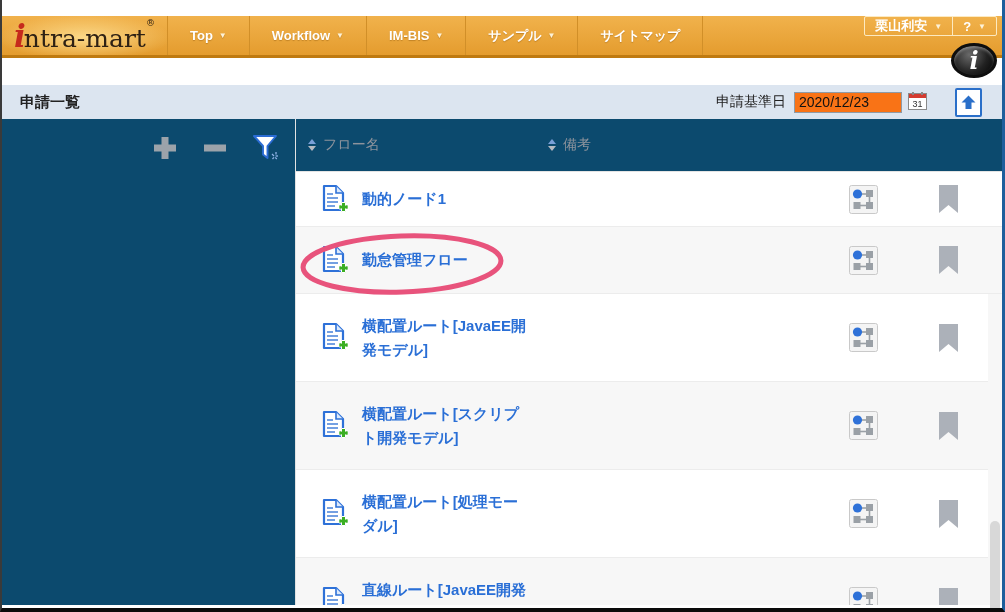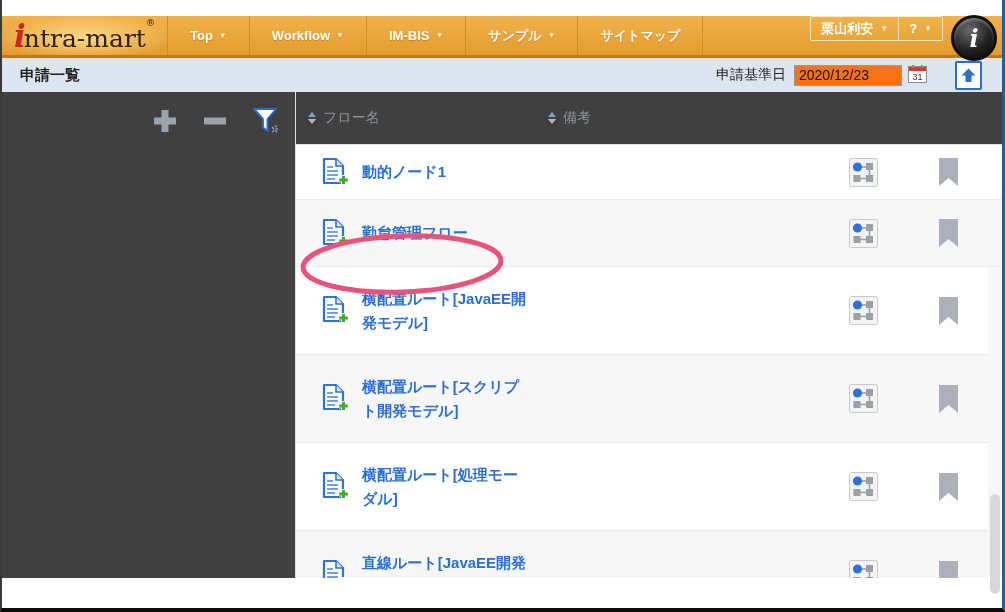--- a/index.html
+++ b/index.html
@@ -24,38 +24,38 @@
   }
   .logo-text { font-family: "DejaVu Serif", serif; font-size: 25px; color: #2e2114; letter-spacing: 0px; white-space: nowrap; }
   .logo-i { font-family: "DejaVu Serif", serif; font-style: italic; font-weight: bold; color: #c62a1c; font-size: 31px; margin-right: -2px; }
   .logo-reg { font-size: 9px; vertical-align: top; color: #2e2114; }
   .menu-item {
     display: flex; align-items: center; gap: 6px; padding: 12px 22px;
     color: #fff; font-size: 13px; font-weight: bold;
     border-right: 1px solid #d18f28; cursor: pointer; text-shadow: 0 1px 1px rgba(120,70,0,.35);
   }
   .menu-caret { font-size: 8px; color: #fdf2d8; }
-  .top-right { margin-left: auto; display: flex; align-items: flex-start; gap: 8px; padding-right: 5px; }
+  .top-right { margin-left: auto; display: flex; align-items: flex-end; gap: 8px; padding-right: 5px; flex-direction: column; }
   .user-box {
     display: flex; align-items: stretch; height: 25px; border: 1px solid rgba(255,245,215,.85);
     border-radius: 2px; color: #fff; font-size: 13px; font-weight: bold;
   }
   .user-box .seg { display: flex; align-items: center; gap: 7px; padding: 0 10px; cursor: pointer; }
   .user-box .seg + .seg { border-left: 1px solid rgba(255,245,215,.85); }
   .badge-circle {
     width: 46px; height: 46px; border-radius: 50%; margin-top: -1px;
     background: radial-gradient(circle at 38% 30%, #6a6a6a 0%, #222 55%, #000 100%);
     border: 3px solid #0e0e0e; display: flex; align-items: center; justify-content: center;
     color: #fff; font-family: "DejaVu Serif", serif; font-style: italic; font-weight: bold; font-size: 24px;
     box-shadow: inset 0 2px 3px rgba(255,255,255,.35);
   }
 
   
   .subheader {
-    height: 34px; background: #dce5f0; display: flex; align-items: center; padding: 0 10px 0 18px;
+    height: 34px; background: #dce5f0; display: flex; align-items: center; padding: 0 10px 0 18px; margin-top: 27px;
   }
   .page-title { font-size: 15px; font-weight: bold; color: #222; }
   .sub-right { margin-left: auto; display: flex; align-items: center; gap: 6px; justify-content: center; }
   .date-label { font-size: 14px; color: #222; margin-right: 2px; }
   .date-input { width: 108px; height: 21px; border: 1px solid #8f9aa6; font-size: 14px; padding: 0 4px; font-family: inherit; color: #111; background: #f97316; }
   .cal-icon { display: inline-block; margin-right: 22px; cursor: pointer; }
   .up-btn {
     width: 27px; height: 29px; background: #fff; border: 2px solid #2a6fc9; border-radius: 2px;
     display: flex; align-items: center; justify-content: center; cursor: pointer; margin-right: 10px;
   }
@@ -76,21 +76,21 @@
   }
   .tab-right { margin-left: auto; display: flex; align-items: center; gap: 8px; padding-right: 14px; }
   .search-input {
     width: 232px; height: 21px; border: 1px solid #9fa8b4; border-radius: 2px;
     font-size: 14px; padding: 0 5px; font-family: inherit; color: #333; background: #fff;
   }
   .search-input::placeholder { color: #8d939c; }
   .icon-btn { display: inline-flex; cursor: pointer; }
 
   
-  .content { display: flex; height: 486px; background: #404040; position: relative; }
+  .content { display: flex; height: 486px; background: #0c4a6e; position: relative; }
   .left-pane { width: 294px; border-right: 1px solid #e2e2e2; }
   .toolbar { display: flex; justify-content: flex-end; align-items: center; gap: 22px; padding: 14px 14px 0 0; }
   .table-area { flex: 1; overflow: hidden; }
   .table-header { display: flex; height: 53px; align-items: center; border-bottom: 1px solid #e4e4e4; color: #8d939c; font-size: 14px; }
   .col-name { width: 252px; padding-left: 12px; display: flex; align-items: center; }
   .col-remark { flex: 1; display: flex; align-items: center; }
   .sort { display: inline-flex; flex-direction: column; gap: 2px; margin-right: 7px; }
   .sort .up { width: 0; height: 0; border-left: 4px solid transparent; border-right: 4px solid transparent; border-bottom: 5px solid #7aa0d8; }
   .sort .dn { width: 0; height: 0; border-left: 4px solid transparent; border-right: 4px solid transparent; border-top: 5px solid #b5bac2; }
 

